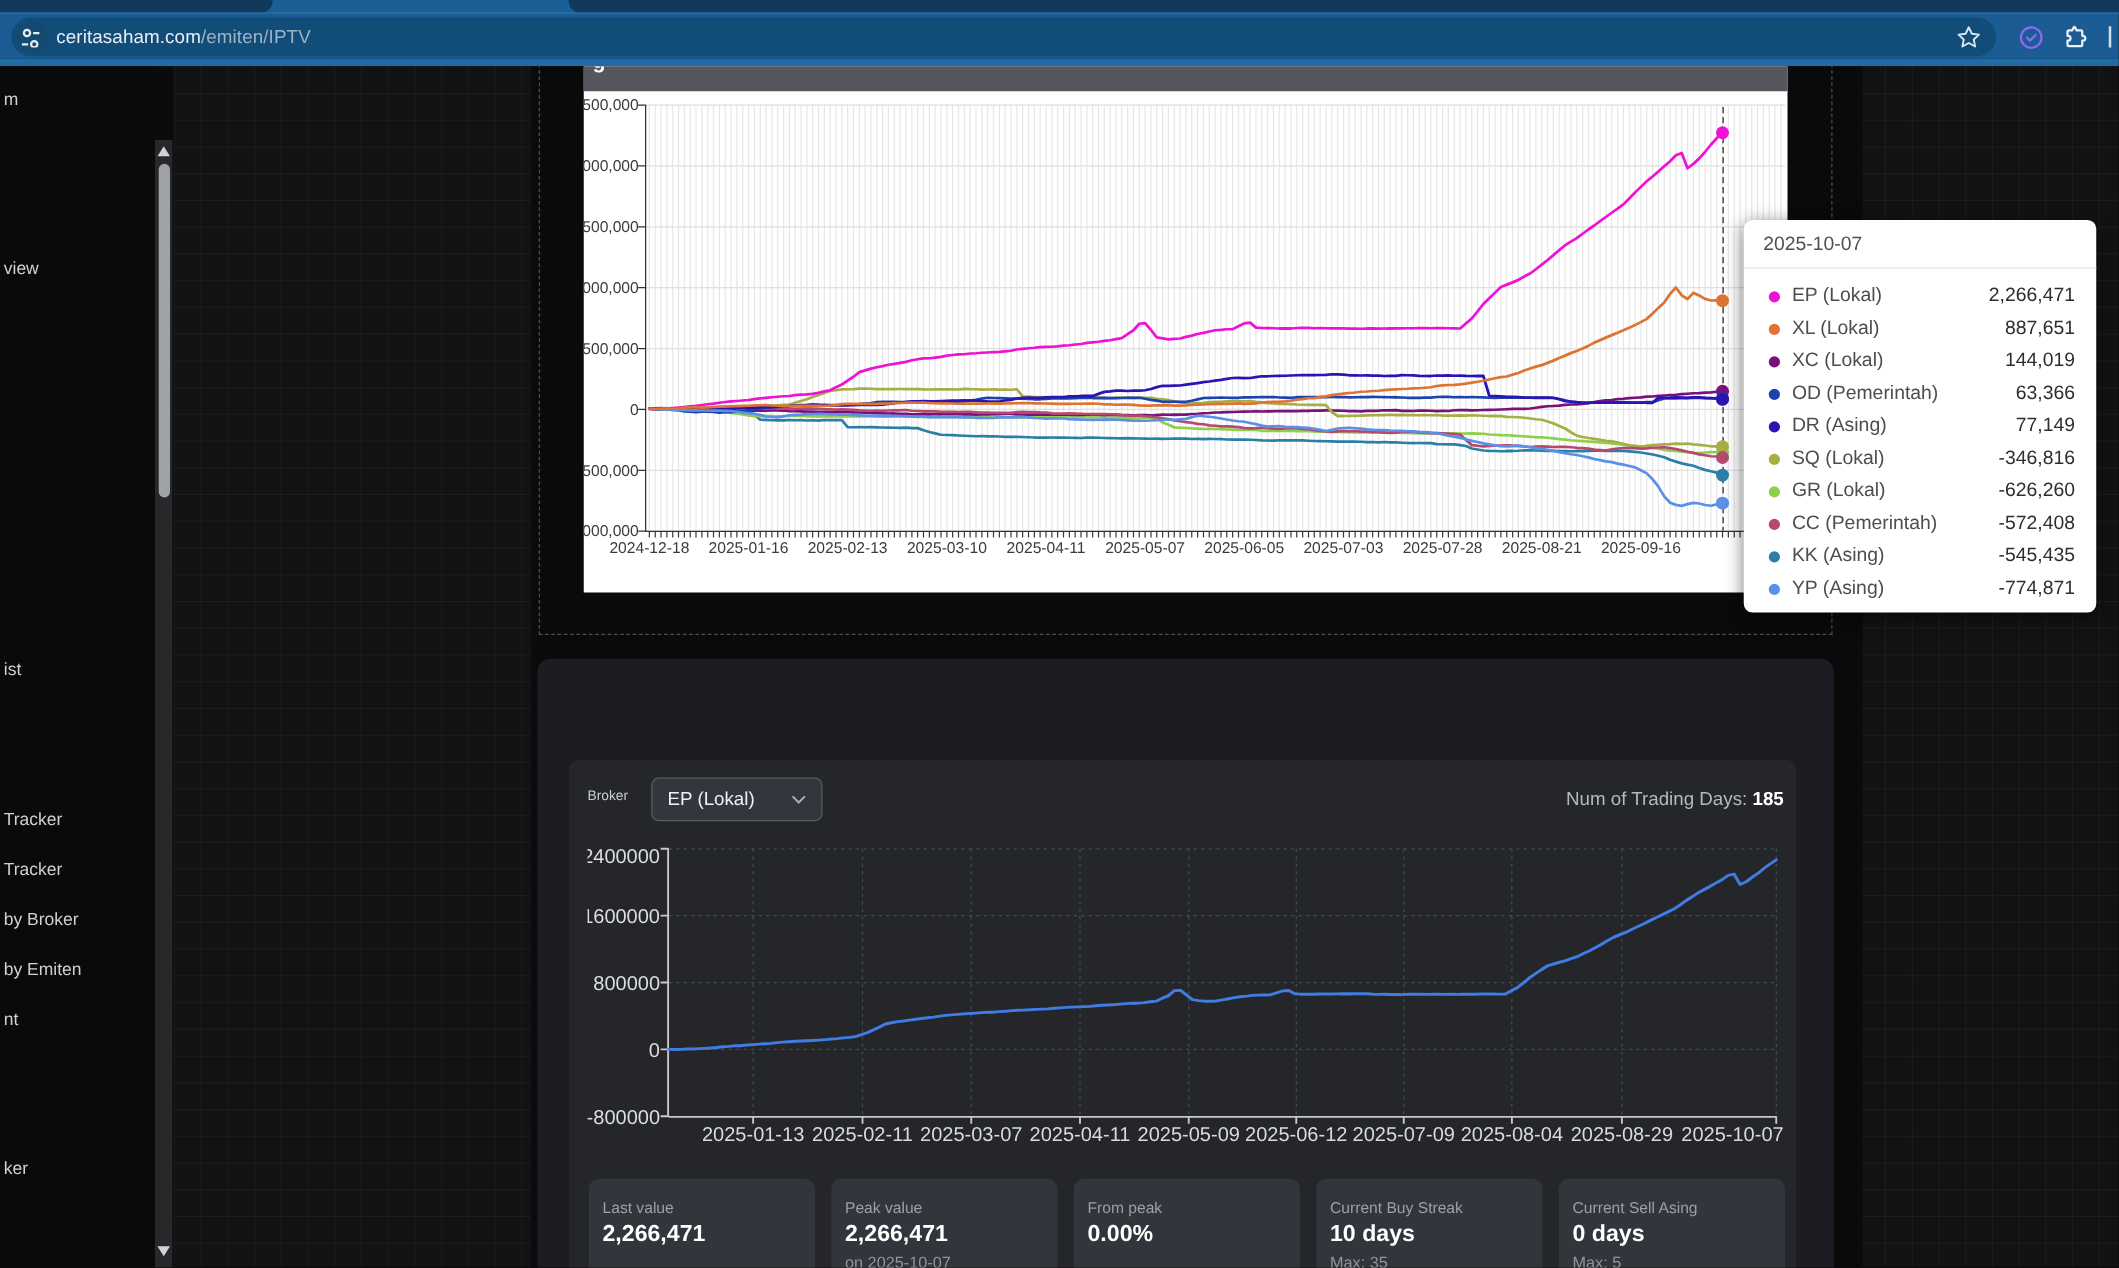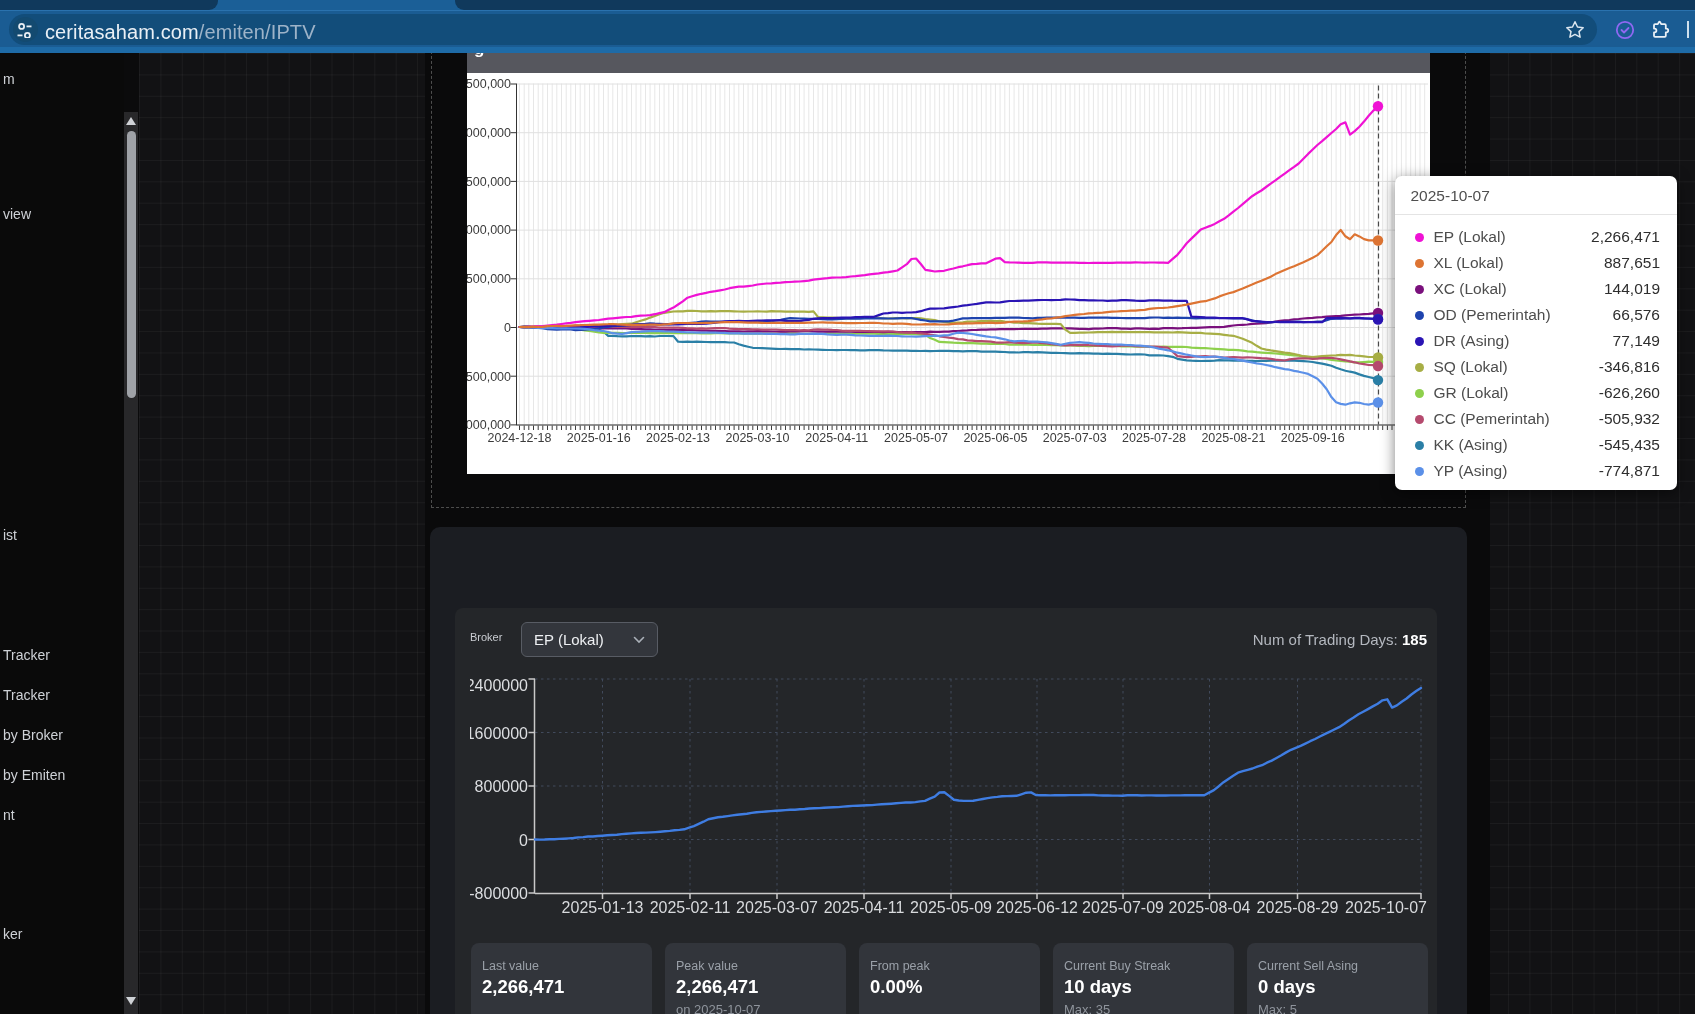--- a/index.html
+++ b/index.html
@@ -7,21 +7,21 @@
 
 
 #tabstrip { left:0; top:0; width:1695px; height:11px; background:#1b5f97; }
 #tabL { left:-10px; top:0; width:228px; height:9.5px; background:#10395c; border-radius:0 0 9px 9px; }
 #tabR { left:455px; top:0; width:1250px; height:9.5px; background:#10395c; border-radius:0 0 9px 9px; }
 #tabedge { left:0; top:9.5px; width:1695px; height:2px; background:#2a72ae; }
 #toolbar { left:0; top:11px; width:1695px; height:36px; background:#1a5c93; }
 #bstrip { left:0; top:47px; width:1695px; height:6px; background:#1e6ba7; }
 #pill { left:9px; top:13.5px; width:1588px; height:31.5px; border-radius:16px; background:#124d7a; }
 #sitecirc { left:12.5px; top:17px; width:25px; height:25px; border-radius:50%; background:#134a70; }
-#url { left:45px; top:21px; font-size:20px; color:#e9eff5; letter-spacing:0.1px; }
+#url { left:45px; top:21px; font-size:15px; color:#e9eff5; letter-spacing:0.1px; }
 #url span { color:#9db3c8; }
 
 
 #page { left:0; top:53px; width:1695px; height:961px; overflow:hidden; background:#0b0b0c; }
 #gridbg { position:absolute; left:139px; top:0; width:1556px; height:961px; background:#121214;
   background-image:linear-gradient(rgba(255,255,255,0.045) 1px, transparent 1px),
                    linear-gradient(90deg, rgba(255,255,255,0.045) 1px, transparent 1px);
   background-size:21.4px 21.4px; }
 #contentcol { position:absolute; left:425px; top:0; width:1065px; height:961px; background:#0a0a0b; }
 #sidebar { position:absolute; left:0; top:0; width:124px; height:961px; background:#0a0a0a; }
@@ -240,41 +240,41 @@
           <span class="tval">887,651</span>
         </div>
         <div class="trow">
           <span class="tdot" style="background:#7a107c"></span>
           <span class="tlab">XC (Lokal)</span>
           <span class="tval">144,019</span>
         </div>
         <div class="trow">
           <span class="tdot" style="background:#1e43ae"></span>
           <span class="tlab">OD (Pemerintah)</span>
-          <span class="tval">66,576</span>
+          <span class="tval">63,366</span>
         </div>
         <div class="trow">
           <span class="tdot" style="background:#2a14b4"></span>
           <span class="tlab">DR (Asing)</span>
           <span class="tval">77,149</span>
         </div>
         <div class="trow">
           <span class="tdot" style="background:#a7ae45"></span>
           <span class="tlab">SQ (Lokal)</span>
           <span class="tval">-346,816</span>
         </div>
         <div class="trow">
           <span class="tdot" style="background:#8ed04c"></span>
           <span class="tlab">GR (Lokal)</span>
           <span class="tval">-626,260</span>
         </div>
         <div class="trow">
           <span class="tdot" style="background:#b54a6e"></span>
           <span class="tlab">CC (Pemerintah)</span>
-          <span class="tval">-505,932</span>
+          <span class="tval">-572,408</span>
         </div>
         <div class="trow">
           <span class="tdot" style="background:#2a7fa6"></span>
           <span class="tlab">KK (Asing)</span>
           <span class="tval">-545,435</span>
         </div>
         <div class="trow">
           <span class="tdot" style="background:#5b90e8"></span>
           <span class="tlab">YP (Asing)</span>
           <span class="tval">-774,871</span>

